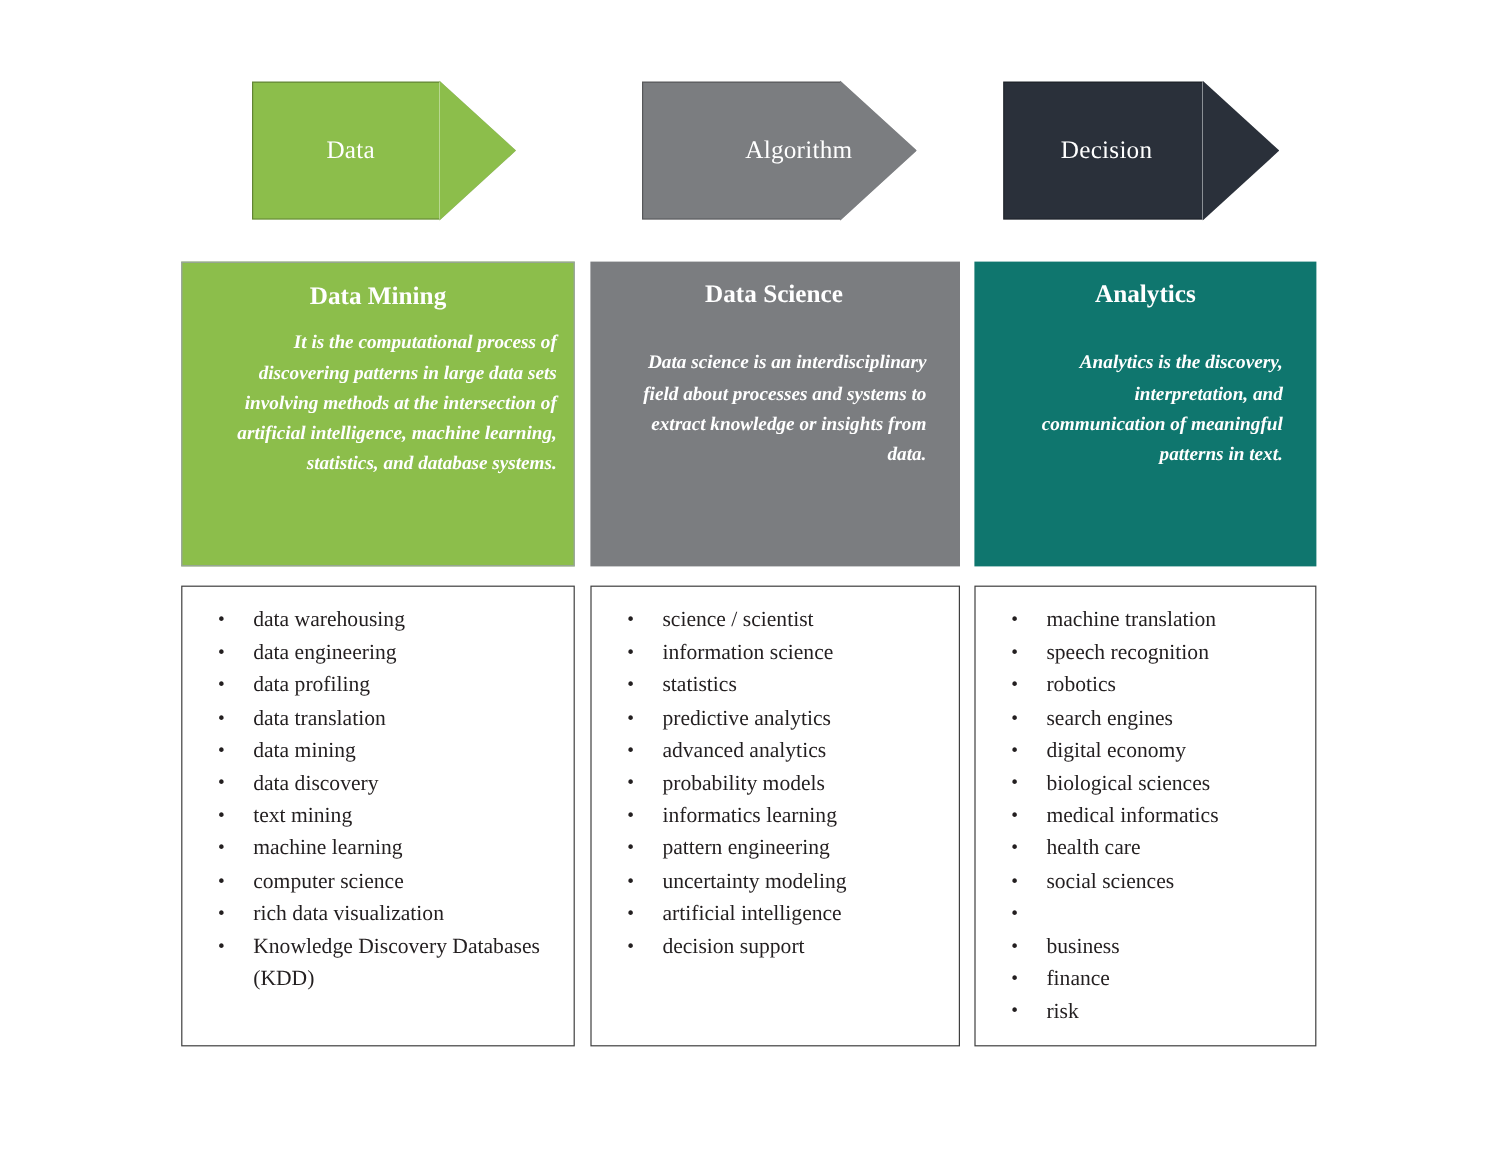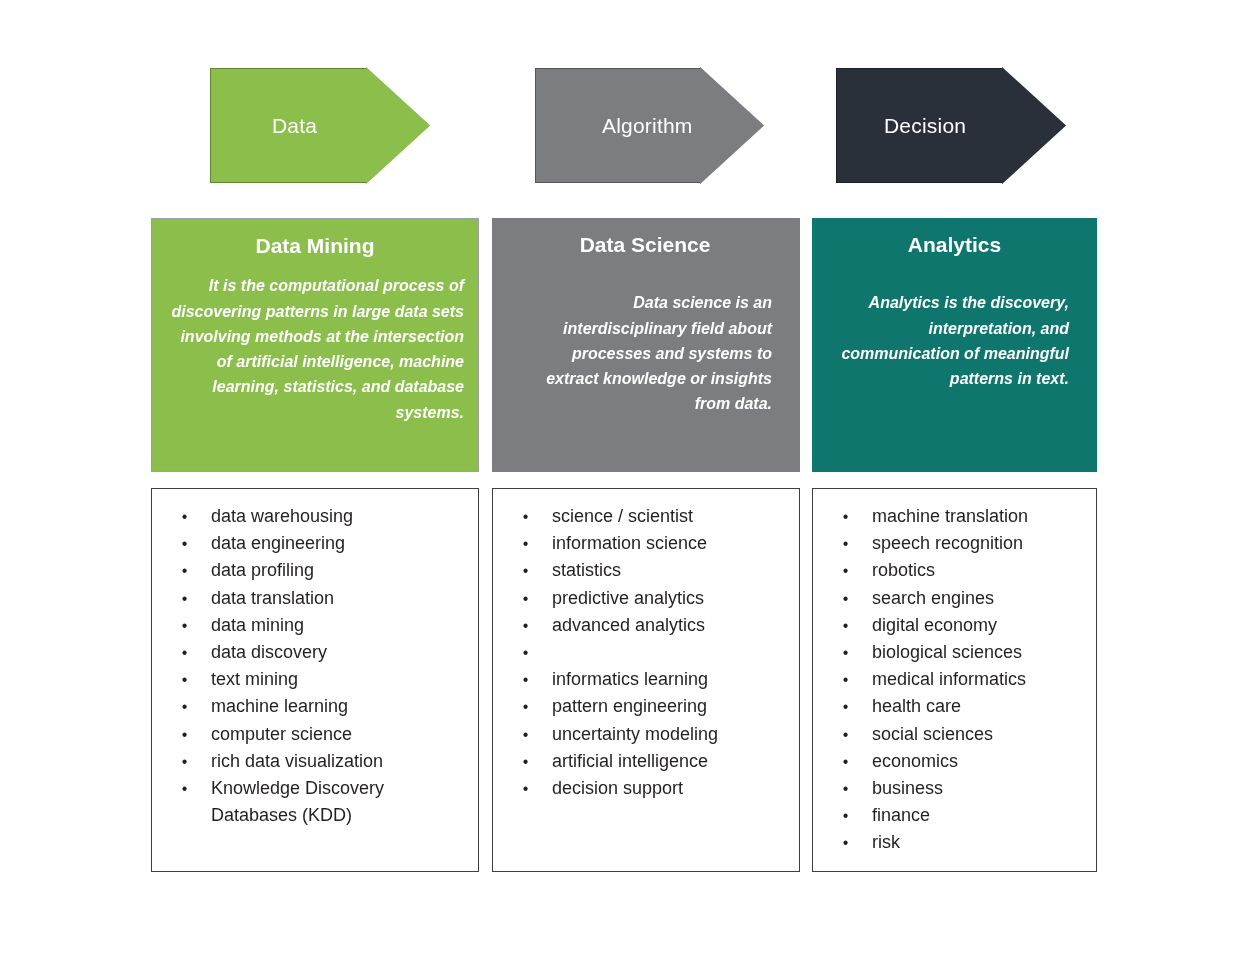--- a/index.html
+++ b/index.html
@@ -12,20 +12,21 @@
     height: 962px;
     font-family: "Liberation Sans", sans-serif;
     overflow: hidden;
     position: relative;
   }
 
   .canvas {
     position: relative;
     width: 1242px;
     height: 910px;
+    font-family: Liberation Serif, serif;
   }
 
   
   .arrow {
     position: absolute;
     top: 68px;
     height: 115px;
     display: flex;
     align-items: center;
     color: #ffffff;
@@ -69,21 +70,21 @@
   #arrow-data .arrow-body      { width: 156px; background: #8CBE4B; }
   #arrow-data .arrow-head,
   #arrow-data .arrow-head-edge { left: 156px; }
   #arrow-data .arrow-head      { background: #8CBE4B; }
 
   #arrow-algorithm { left: 535px; width: 222px; }
   #arrow-algorithm .arrow-body      { width: 165px; background: #7B7D80; }
   #arrow-algorithm .arrow-head,
   #arrow-algorithm .arrow-head-edge { left: 165px; }
   #arrow-algorithm .arrow-head      { background: #7B7D80; }
-  #arrow-algorithm .arrow-label     { padding-left: 67px; }
+  #arrow-algorithm .arrow-label     { padding-left: 44px; margin-left: 42px; }
 
   #arrow-decision  { left: 836px; width: 228px; }
   #arrow-decision .arrow-body      { width: 166px; background: #2A303A; }
   #arrow-decision .arrow-head,
   #arrow-decision .arrow-head-edge { left: 166px; }
   #arrow-decision .arrow-head      { background: #2A303A; }
   #arrow-decision .arrow-label     { padding-left: 48px; }
 
   
   .def-panel {
@@ -269,20 +270,21 @@
         <li class="kw-item">
           <span class="kw-bullet">•</span>
           <span class="kw-text">predictive analytics</span>
         </li>
         <li class="kw-item">
           <span class="kw-bullet">•</span>
           <span class="kw-text">advanced analytics</span>
         </li>
         <li class="kw-item">
           <span class="kw-bullet">•</span>
+          <span class="kw-text">probability models</span>
         </li>
         <li class="kw-item">
           <span class="kw-bullet">•</span>
           <span class="kw-text">informatics learning</span>
         </li>
         <li class="kw-item">
           <span class="kw-bullet">•</span>
           <span class="kw-text">pattern engineering</span>
         </li>
         <li class="kw-item">
@@ -333,21 +335,20 @@
         <li class="kw-item">
           <span class="kw-bullet">•</span>
           <span class="kw-text">health care</span>
         </li>
         <li class="kw-item">
           <span class="kw-bullet">•</span>
           <span class="kw-text">social sciences</span>
         </li>
         <li class="kw-item">
           <span class="kw-bullet">•</span>
-          <span class="kw-text">economics</span>
         </li>
         <li class="kw-item">
           <span class="kw-bullet">•</span>
           <span class="kw-text">business</span>
         </li>
         <li class="kw-item">
           <span class="kw-bullet">•</span>
           <span class="kw-text">finance</span>
         </li>
         <li class="kw-item">

